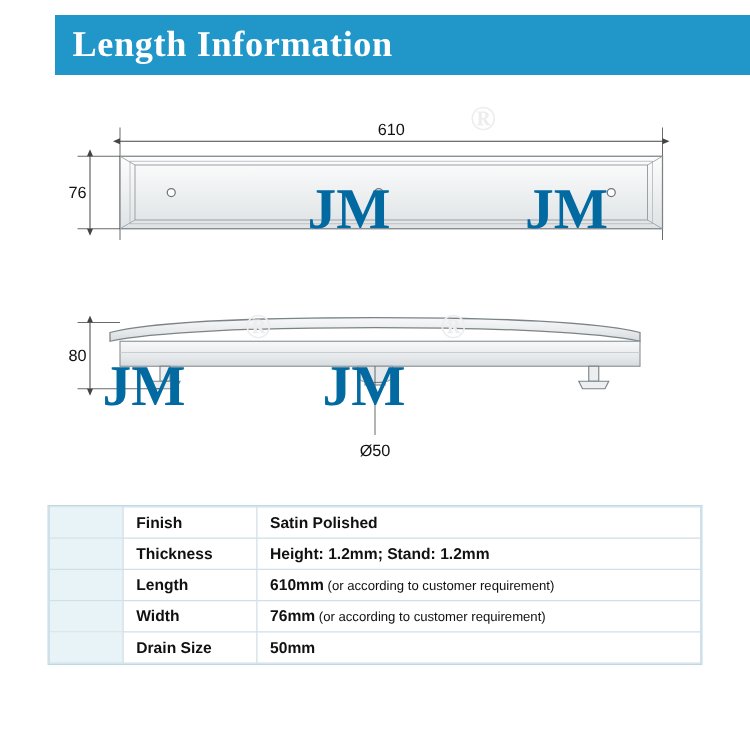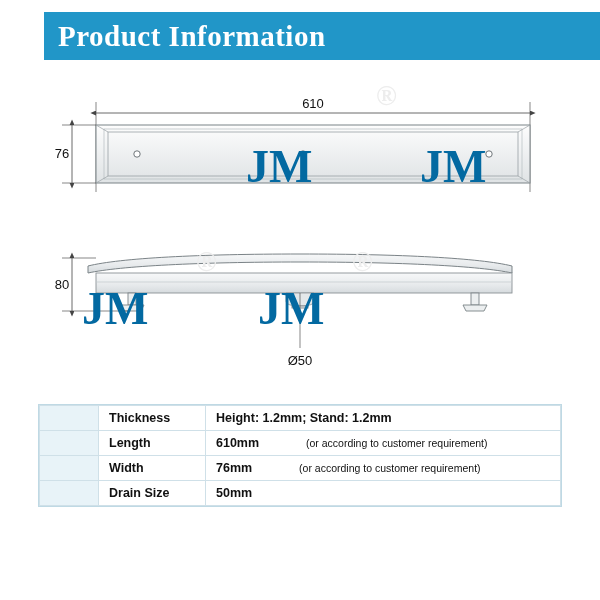--- a/index.html
+++ b/index.html
@@ -93,35 +93,34 @@
     width: 96px;
     font-weight: bold;
     background: #ffffff;
   }
   table.spec td.value {
     font-weight: bold;
   }
   table.spec td.value .note {
     font-weight: normal;
     font-size: 10.5px;
-    margin-left: 44px;
   }
   
   .strip-col {
     width: 48px;
     background: #e8f3f8;
     border-right: 1px solid #cfe0e8 !important;
   }
 </style>
 </head>
 <body>
 
 <div class="header">
   <div class="accent"></div>
-  <div class="header-title">Product Information</div>
+  <div class="header-title">Length Information</div>
 </div>
 
 <div class="drawing">
   <svg width="600" height="320" viewBox="0 0 600 320">
     <defs>
       <marker id="arrL" markerWidth="8" markerHeight="8" refX="7" refY="3" orient="auto">
         <path d="M7,0 L0,3 L7,6 z" fill="#444"></path>
       </marker>
       <marker id="arrR" markerWidth="8" markerHeight="8" refX="1" refY="3" orient="auto">
         <path d="M1,0 L8,3 L1,6 z" fill="#444"></path>
@@ -194,20 +193,25 @@
   <span class="wm" style="left:376px; top:10px; font-size:28px; color:#ededed;">®</span>
   <span class="wm" style="left:196px; top:176px; font-size:28px; color:#ededed;">®</span>
   <span class="wm" style="left:352px; top:176px; font-size:28px; color:#ededed;">®</span>
 </div>
 
 <div class="spec-wrap">
   <table class="spec">
     <tbody>
       <tr>
         <td class="strip-col"></td>
+        <td class="label">Finish</td>
+        <td class="value"><span>Satin Polished</span><span class="note"></span></td>
+      </tr>
+      <tr>
+        <td class="strip-col"></td>
         <td class="label">Thickness</td>
         <td class="value"><span>Height: 1.2mm; Stand: 1.2mm</span><span class="note"></span></td>
       </tr>
       <tr>
         <td class="strip-col"></td>
         <td class="label">Length</td>
         <td class="value"><span>610mm</span><span class="note"> (or according to customer requirement)</span></td>
       </tr>
       <tr>
         <td class="strip-col"></td>

